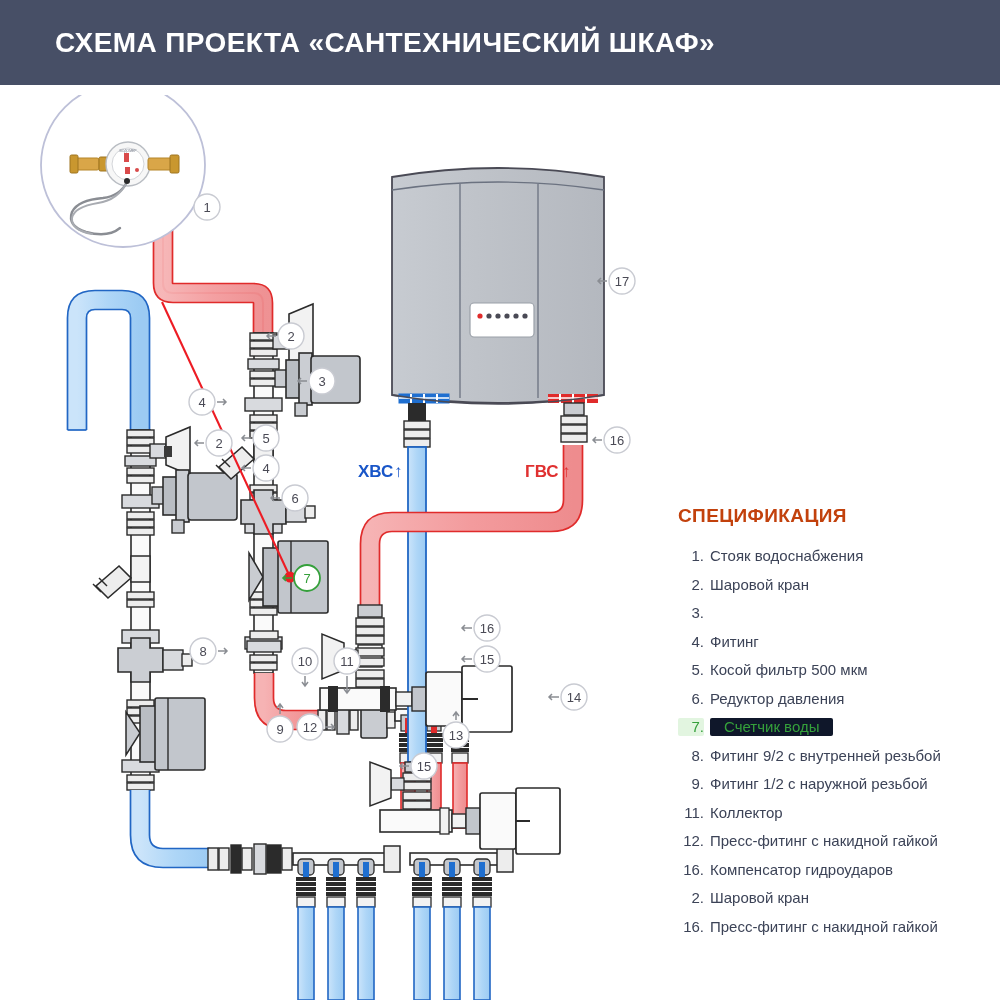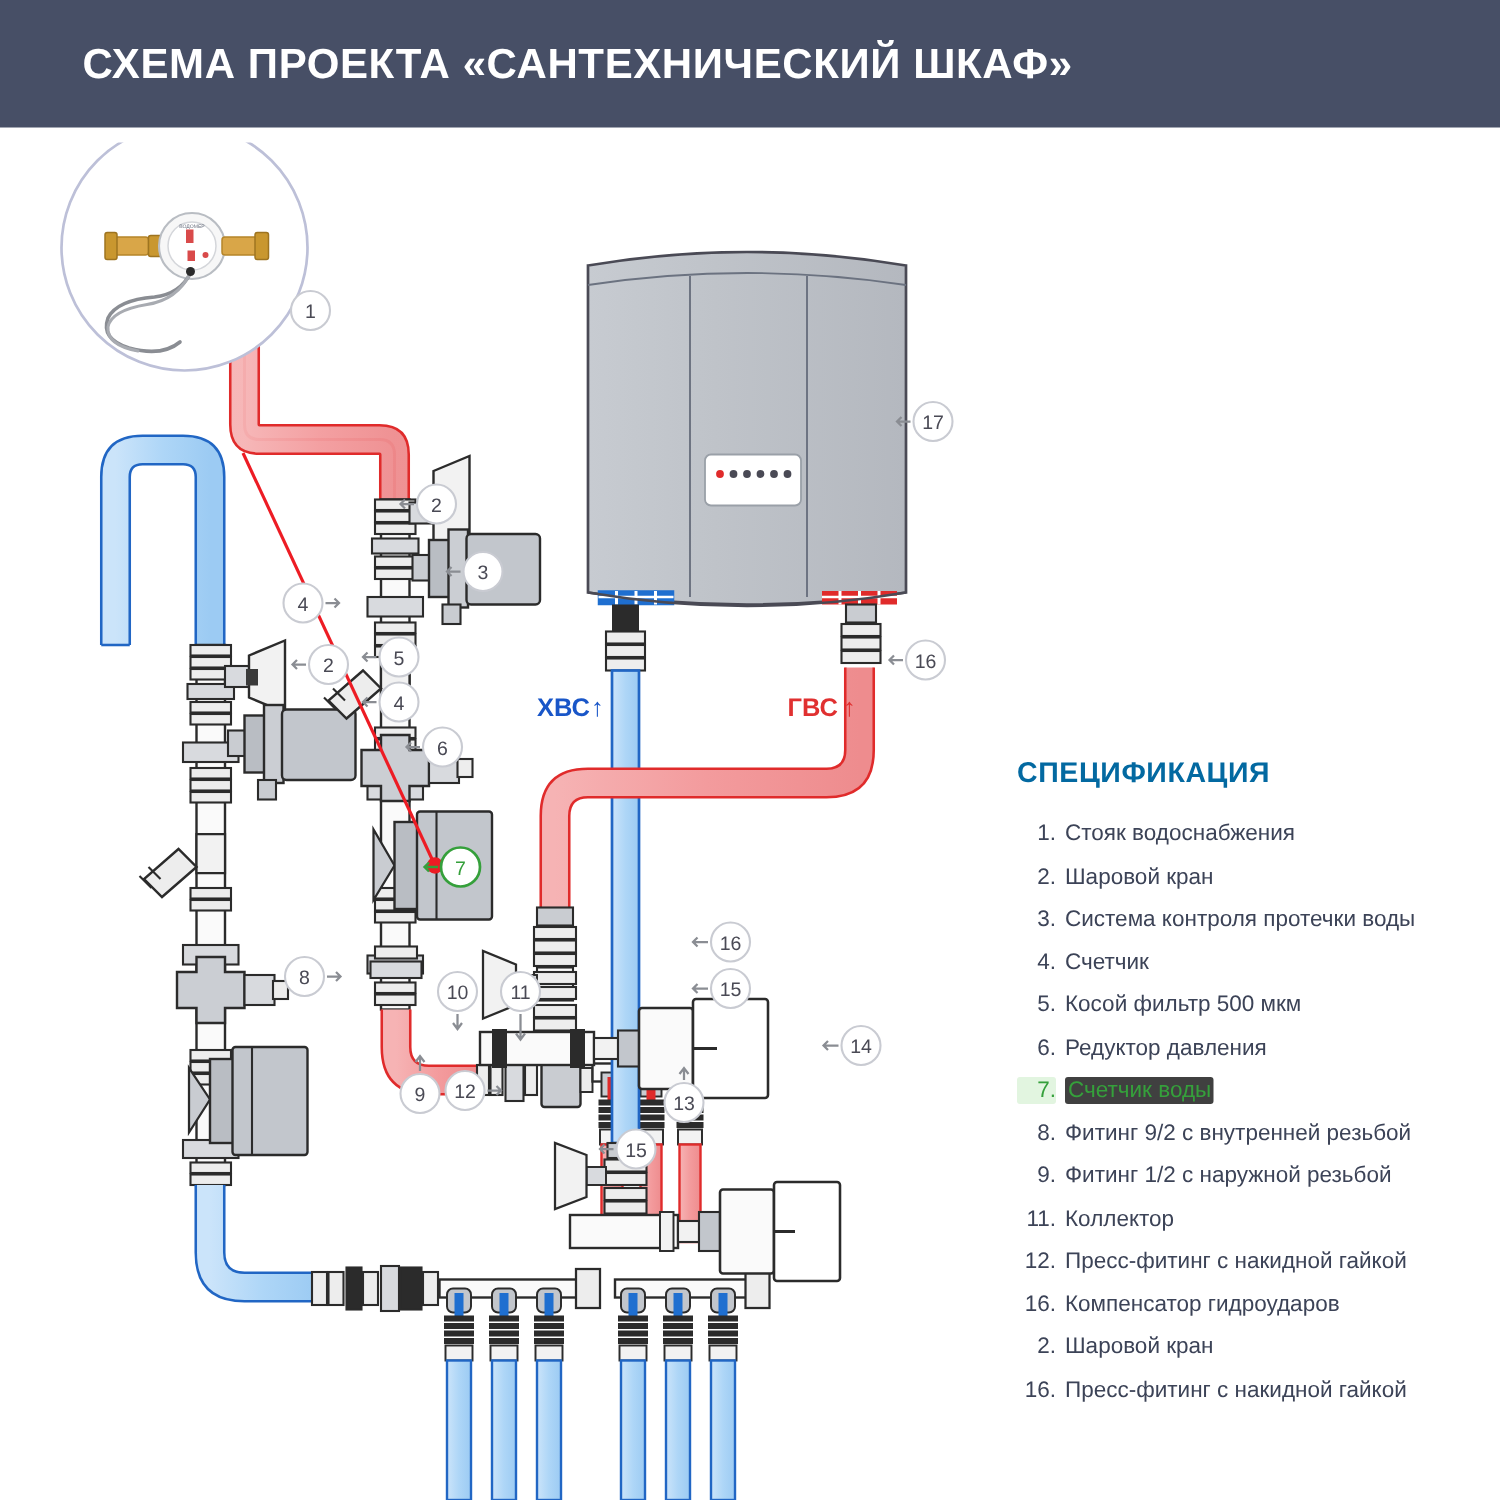--- a/index.html
+++ b/index.html
@@ -23,36 +23,36 @@
     color:#ffffff;
     font-size:28px;font-weight:bold;letter-spacing:0.4px;
     white-space:nowrap;
   }
 
   
   .spec{
     position:absolute;left:678px;top:505px;width:310px;
   }
   .spec-title{
-    color:#0369a1;font-size:19px;font-weight:bold;letter-spacing:.4px;
+    color:#c2410c;font-size:19px;font-weight:bold;letter-spacing:.4px;
     margin:0 0 20px 0;
   }
   .spec-list{list-style:none;margin:0;padding:0;}
   .spec-list li{
     display:flex;align-items:baseline;
     font-size:15px;color:#3C4357;
     margin-bottom:10.5px;line-height:1.2;
     white-space:nowrap;
   }
   .spec-num{
     display:inline-block;width:26px;text-align:right;
     margin-right:6px;flex:none;
   }
   .spec-list li.hl{color:#35A03B;}
-  .spec-list li.hl .spec-hit{background:#404040;border-radius:2px;padding:0 2px;}
+  .spec-list li.hl .spec-hit{background:#0f172a;border-radius:2px;padding:0 14px;}
   .spec-list li.hl .spec-num{background:#E2F5E0;border-radius:2px;}
 
   
   .diagram{position:absolute;left:0;top:95px;width:1000px;height:905px;}
   svg.dg{display:block;}
 
   .badge-txt{font-family:"Liberation Sans",sans-serif;font-size:13px;fill:#4A4A55;}
   .badge-txt-g{font-family:"Liberation Sans",sans-serif;font-size:13px;fill:#35A03B;}
   .flowlabel{font-family:"Liberation Sans",sans-serif;font-size:17px;font-weight:bold;}
 </style>
@@ -71,25 +71,24 @@
       <li>
           <span class="spec-num">1.</span>
           <span class="spec-hit">Стояк водоснабжения</span>
         </li>
       <li>
           <span class="spec-num">2.</span>
           <span class="spec-hit">Шаровой кран</span>
         </li>
       <li>
           <span class="spec-num">3.</span>
-          <span class="spec-hit">Система контроля протечки воды</span>
         </li>
       <li>
           <span class="spec-num">4.</span>
-          <span class="spec-hit">Счетчик</span>
+          <span class="spec-hit">Фитинг</span>
         </li>
       <li>
           <span class="spec-num">5.</span>
           <span class="spec-hit">Косой фильтр 500 мкм</span>
         </li>
       <li>
           <span class="spec-num">6.</span>
           <span class="spec-hit">Редуктор давления</span>
         </li>
       <li class="hl">

